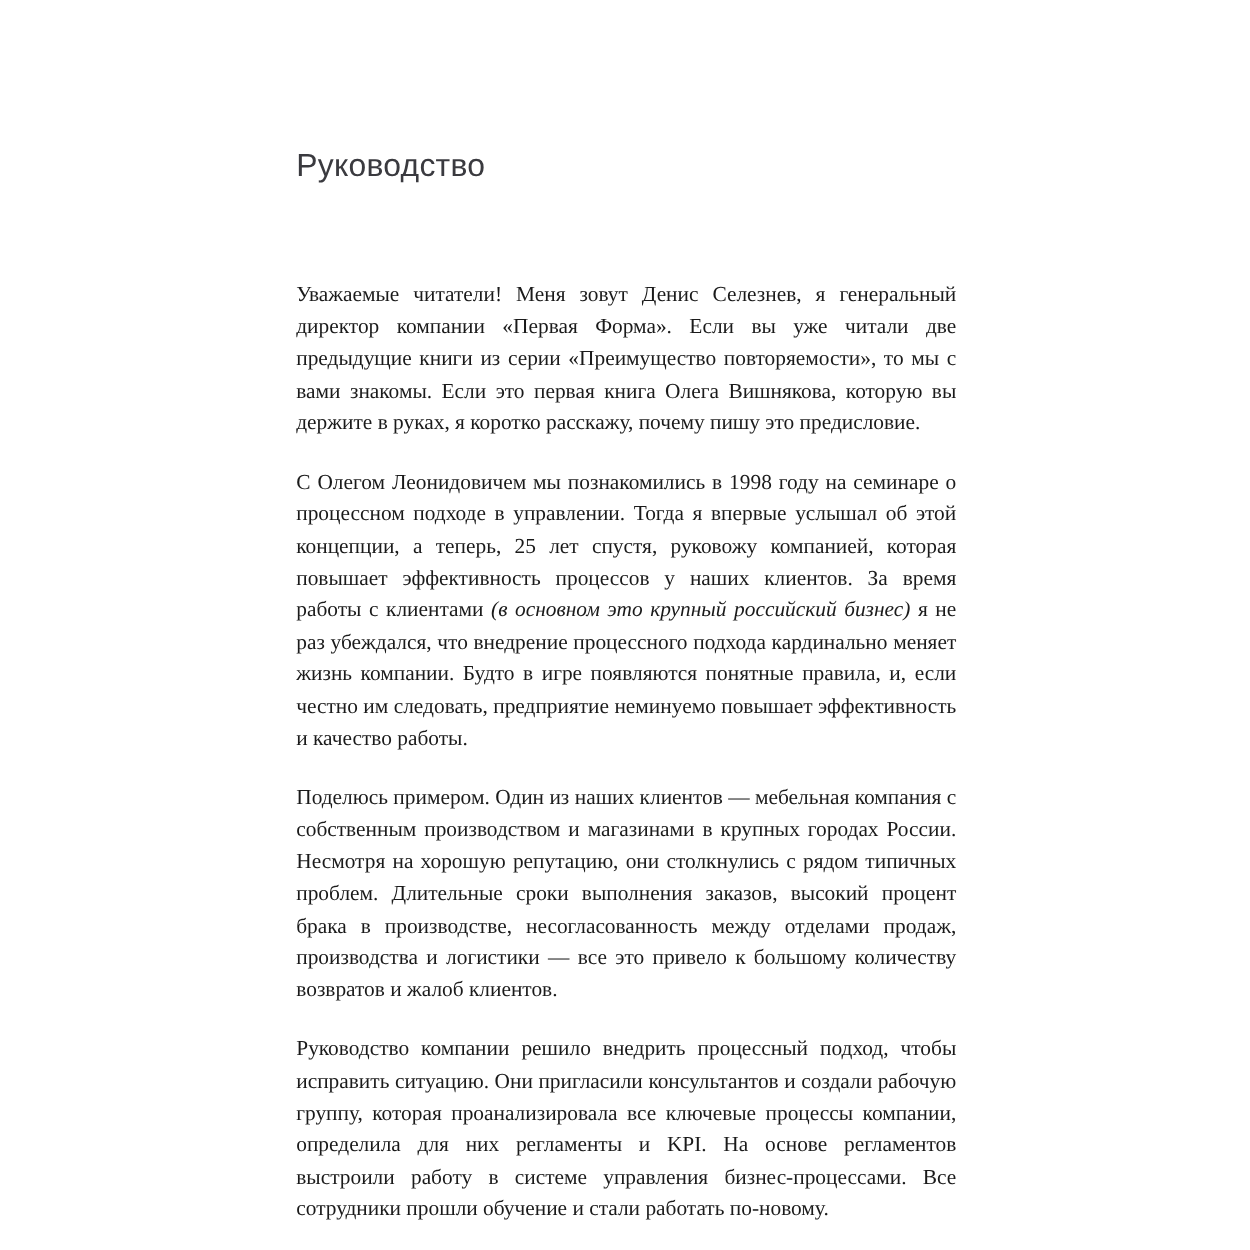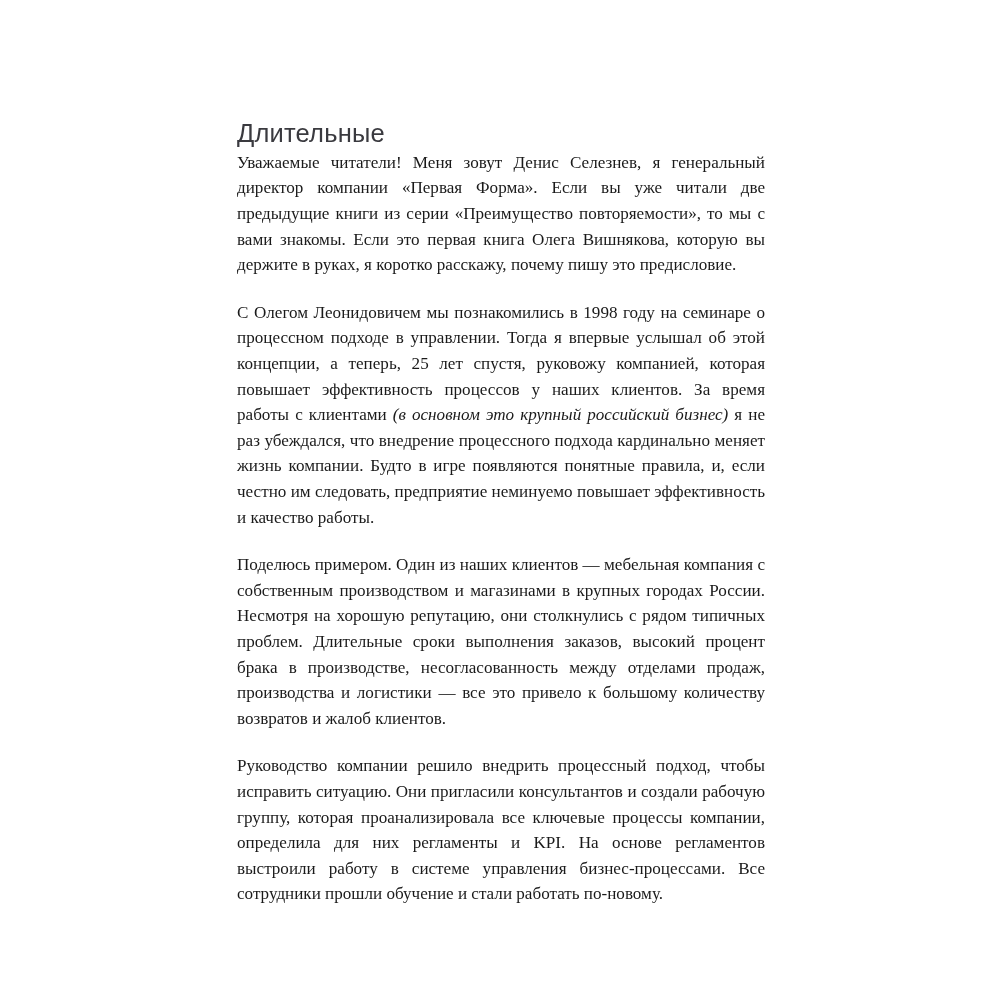--- a/index.html
+++ b/index.html
@@ -36,20 +36,21 @@
     font-size: 25.5px;
     font-weight: 400;
     letter-spacing: 0.2px;
     color: #3a3a3f;
     line-height: 1.25;
     margin: 0;
     padding: 0;
   }
 
   .body-copy {
+    margin-top: 73px;
   }
 
   .para {
     font-family: "Liberation Serif", "DejaVu Serif", serif;
     font-size: 17.1px;
     line-height: 25.6px;
     color: #1a1a1a;
     text-align: justify;
     text-justify: inter-word;
     margin: 0 0 22px 0;
@@ -63,21 +64,21 @@
 
   .para em {
   }
 </style>
 </head>
 <body style="background: rgb(255, 255, 255);">
 
 <div class="page">
   <div class="content">
 
-    <h1 class="chapter-title" style="color: rgb(58, 58, 63);">Длительные</h1>
+    <h1 class="chapter-title" style="color: rgb(58, 58, 63);">Руководство</h1>
 
     <div class="body-copy">
       <p class="para" style="color: rgb(26, 26, 26);">Уважаемые читатели! Меня зовут Денис Селезнев, я генеральный директор компании «Первая Форма». Если вы уже читали две предыдущие книги из серии «Преимущество повторяемости», то мы с вами знакомы. Если это первая книга Олега Вишнякова, которую вы держите в руках, я коротко расскажу, почему пишу это предисловие.</p>
       <p class="para" style="color: rgb(26, 26, 26);">С Олегом Леонидовичем мы познакомились в 1998 году на семинаре о процессном подходе в управлении. Тогда я впервые услышал об этой концепции, а теперь, 25 лет спустя, руковожу компанией, которая повышает эффективность процессов у наших клиентов. За время работы с клиентами <em>(в основном это крупный российский бизнес)</em> я не раз убеждался, что внедрение процессного подхода кардинально меняет жизнь компании. Будто в игре появляются понятные правила, и, если честно им следовать, предприятие неминуемо повышает эффективность и качество работы.</p>
       <p class="para" style="color: rgb(26, 26, 26);">Поделюсь примером. Один из наших клиентов — мебельная компания с собственным производством и магазинами в крупных городах России. Несмотря на хорошую репутацию, они столкнулись с рядом типичных проблем. Длительные сроки выполнения заказов, высокий процент брака в производстве, несогласованность между отделами продаж, производства и логистики — все это привело к большому количеству возвратов и жалоб клиентов.</p>
       <p class="para" style="color: rgb(26, 26, 26);">Руководство компании решило внедрить процессный подход, чтобы исправить ситуацию. Они пригласили консультантов и создали рабочую группу, которая проанализировала все ключевые процессы компании, определила для них регламенты и KPI. На основе регламентов выстроили работу в системе управления бизнес-процессами. Все сотрудники прошли обучение и стали работать по-новому.</p>
     </div>
 
   </div>
 </div>

